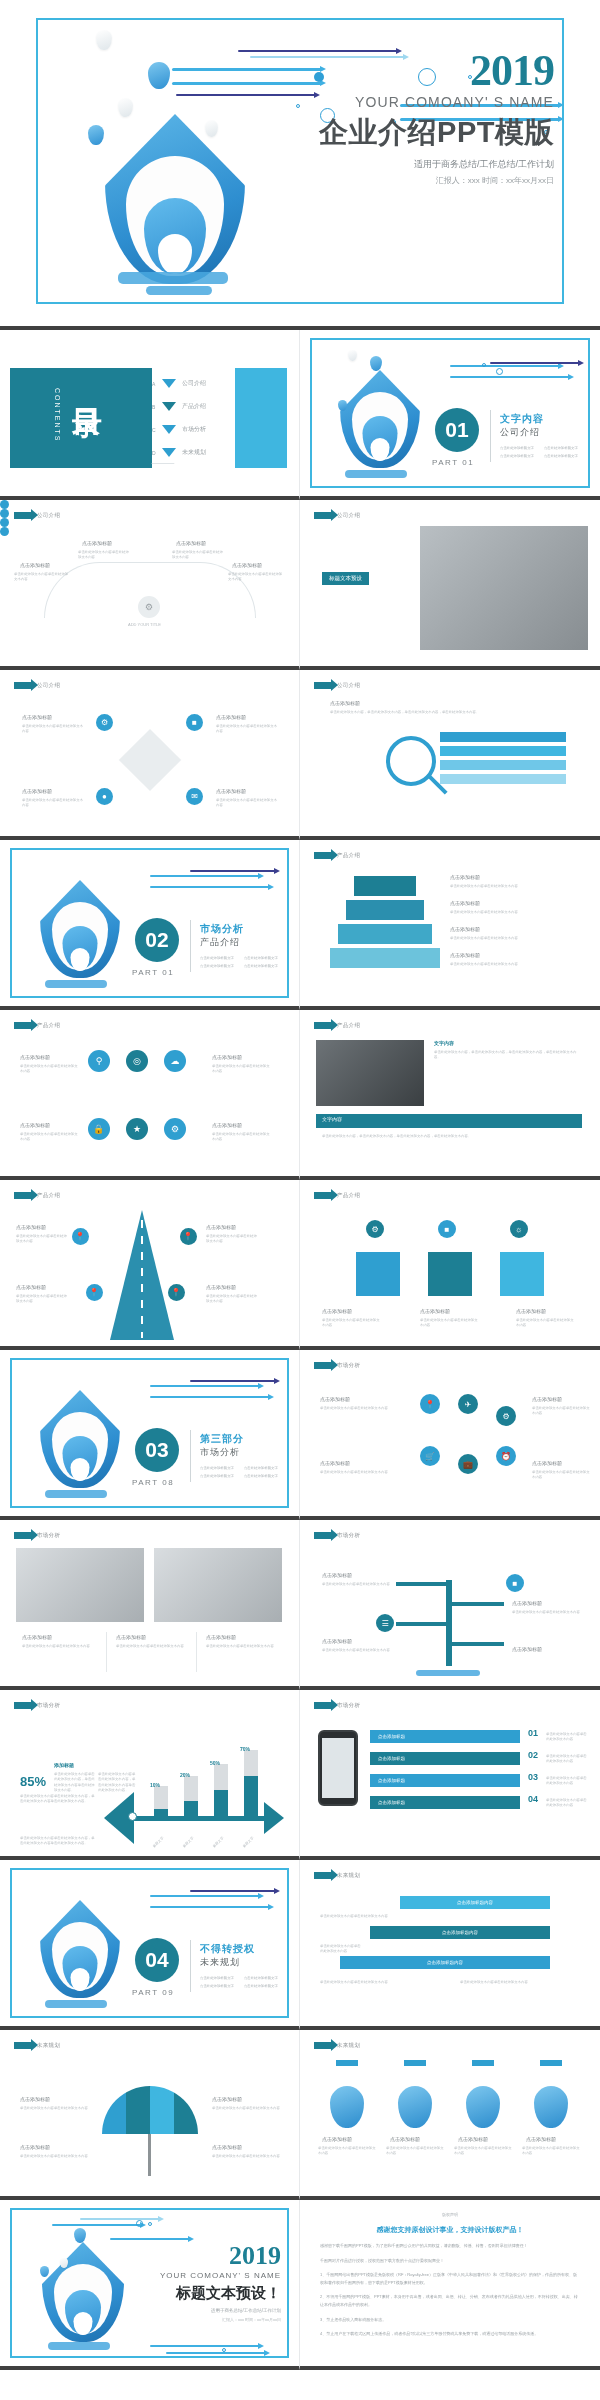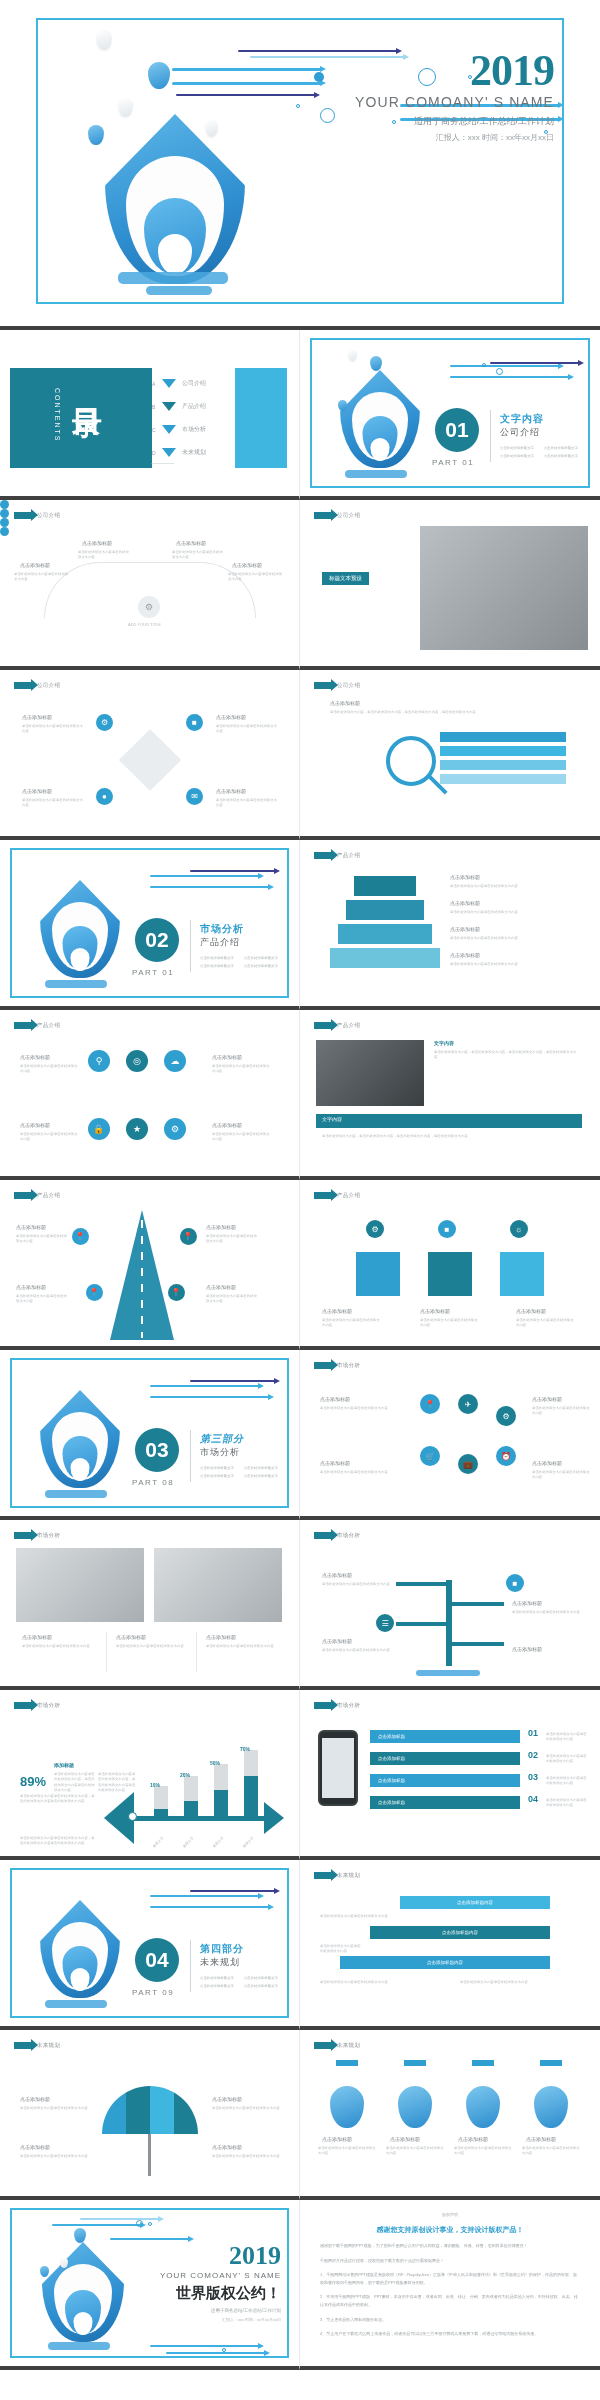--- a/index.html
+++ b/index.html
@@ -213,20 +213,21 @@
       <div class="minidrop" style="left:88px;top:125px;width:16px;height:20px;"></div>
       <div class="whitedrop" style="left:96px;top:30px;width:16px;height:20px;"></div>
       <div class="whitedrop" style="left:118px;top:98px;width:15px;height:19px;"></div>
       <div class="whitedrop" style="left:205px;top:120px;width:13px;height:17px;"></div>
       <div class="splash" style="left:118px;top:272px;width:110px;height:12px;"></div>
       <div class="splash" style="left:146px;top:286px;width:66px;height:9px;"></div>
 
       <div class="coverTxt" style="right:46px;top:50px;width:300px;">
         <div class="year" style="font-size:44px;">2019</div>
         <div class="coName" style="font-size:14px;">YOUR COMOANY'  S NAME</div>
+        <div class="mainTitle" style="font-size:29px;">企业介绍PPT模版</div>
         <div class="subTitle" style="font-size:9px;">适用于商务总结/工作总结/工作计划</div>
         <div class="reporter" style="font-size:8px;">汇报人：xxx 时间：xx年xx月xx日</div>
       </div>
     </div>
   </div>
 
   <div class="row">
 
     <div class="slide">
       <div class="contentsBox">
@@ -500,21 +501,21 @@
       <div class="drop" style="left:40px;top:36px;width:80px;height:98px;">
         <div class="d1" style="width:80px;height:98px;"></div>
         <div class="d2" style="width:56px;height:68px;top:26px;"></div>
         <div class="d3" style="width:35px;height:43px;top:50px;"></div>
         <div class="d4" style="width:19px;height:23px;top:72px;"></div>
       </div>
       <div class="splash" style="left:45px;top:140px;width:62px;height:8px;"></div>
       <div class="partCircle" style="left:135px;top:78px;">03</div>
       <div class="partNo" style="left:132px;top:128px;">PART 08</div>
       <div class="partVline" style="left:190px;top:80px;height:52px;"></div>
-      <div class="partTitle" style="left:200px;top:82px;font-style:italic;">第三部分</div>
+      <div class="partTitle" style="left:200px;top:82px;">第三部分</div>
       <div class="partSub" style="left:200px;top:96px;">市场分析</div>
       <div class="partBullets" style="left:200px;top:116px;">
         <span>点击此处添加标题文字</span>
         <span>点击此处添加标题文字</span>
         <span>点击此处添加标题文字</span>
         <span>点击此处添加标题文字</span>
       </div>
     </div>
 
     <div class="slide">
@@ -580,21 +581,21 @@
     </div>
   </div>
 
   <div class="row">
     <div class="slide">
       <div class="hdr">
         <span class="arw"></span>
         <span class="txt">市场分析</span>
       </div>
 
-      <div class="pct85" style="left:20px;top:84px;">89%</div>
+      <div class="pct85" style="left:20px;top:84px;">85%</div>
       <div class="blobTitle" style="position:absolute;left:54px;top:72px;color:#1d7f94;font-weight:700;">添加标题</div>
       <div class="blobText" style="position:absolute;left:54px;top:82px;width:44px;">单击此处添加文本内容单击此处添加文本内容，单击此处添加文本内容单击此处添加文本内容。</div>
       <div class="blobText" style="position:absolute;left:98px;top:82px;width:38px;">单击此处添加文本内容单击此处添加文本内容，单击此处添加文本内容单击此处添加文本内容。</div>
       <div class="blobText" style="position:absolute;left:20px;top:104px;width:76px;">单击此处添加文本内容单击此处添加文本内容，单击此处添加文本内容单击此处添加文本内容。</div>
       <div class="blobText" style="position:absolute;left:20px;top:146px;width:76px;">单击此处添加文本内容单击此处添加文本内容，单击此处添加文本内容单击此处添加文本内容。</div>
 
       <div class="fishL" style="left:104px;top:102px;border-top-width:26px;border-bottom-width:26px;border-right-width:30px;"></div>
       <div class="spine" style="left:134px;top:126px;width:132px;"></div>
       <div class="fishR" style="left:264px;top:112px;border-top-width:16px;border-bottom-width:16px;border-left-width:20px;"></div>
       <div class="circIcon gy" style="position:absolute;left:128px;top:122px;width:9px;height:9px;background:#fff;border:1.5px solid #1d7f94;"></div>
@@ -663,21 +664,21 @@
       <div class="drop" style="left:40px;top:36px;width:80px;height:98px;">
         <div class="d1" style="width:80px;height:98px;"></div>
         <div class="d2" style="width:56px;height:68px;top:26px;"></div>
         <div class="d3" style="width:35px;height:43px;top:50px;"></div>
         <div class="d4" style="width:19px;height:23px;top:72px;"></div>
       </div>
       <div class="splash" style="left:45px;top:140px;width:62px;height:8px;"></div>
       <div class="partCircle" style="left:135px;top:78px;">04</div>
       <div class="partNo" style="left:132px;top:128px;">PART 09</div>
       <div class="partVline" style="left:190px;top:80px;height:52px;"></div>
-      <div class="partTitle" style="left:200px;top:82px;">第四部分</div>
+      <div class="partTitle" style="left:200px;top:82px;">不得转授权</div>
       <div class="partSub" style="left:200px;top:96px;">未来规划</div>
       <div class="partBullets" style="left:200px;top:116px;">
         <span>点击此处添加标题文字</span>
         <span>点击此处添加标题文字</span>
         <span>点击此处添加标题文字</span>
         <span>点击此处添加标题文字</span>
       </div>
     </div>
 
     <div class="slide">
@@ -762,21 +763,21 @@
         <div class="d4" style="width:19px;height:23px;top:74px;"></div>
       </div>
       <div class="minidrop" style="left:74px;top:28px;width:12px;height:15px;"></div>
       <div class="minidrop" style="left:40px;top:66px;width:9px;height:11px;"></div>
       <div class="whitedrop" style="left:60px;top:58px;width:8px;height:10px;"></div>
       <div class="splash" style="left:48px;top:142px;width:62px;height:8px;"></div>
 
       <div class="thanksTxt">
         <div class="y">2019</div>
         <div class="c">YOUR COMOANY'  S NAME</div>
-        <div class="t">世界版权公约！</div>
+        <div class="t">标题文本预设！</div>
         <div class="s">适用于商务总结/工作总结/工作计划</div>
         <div class="r">汇报人：xxx 时间：xx年xx月xx日</div>
       </div>
     </div>
 
     <div class="slide">
       <div class="copyWrap">
         <div class="copyHd">版权声明</div>
         <div class="copyTitle">感谢您支持原创设计事业，支持设计版权产品！</div>
         <div class="copyP">感谢您下载千图网的PPT模版，为了您和千图网公众用户的共同权益，请勿翻版、传播、转售，否则将承担法律责任！</div>

